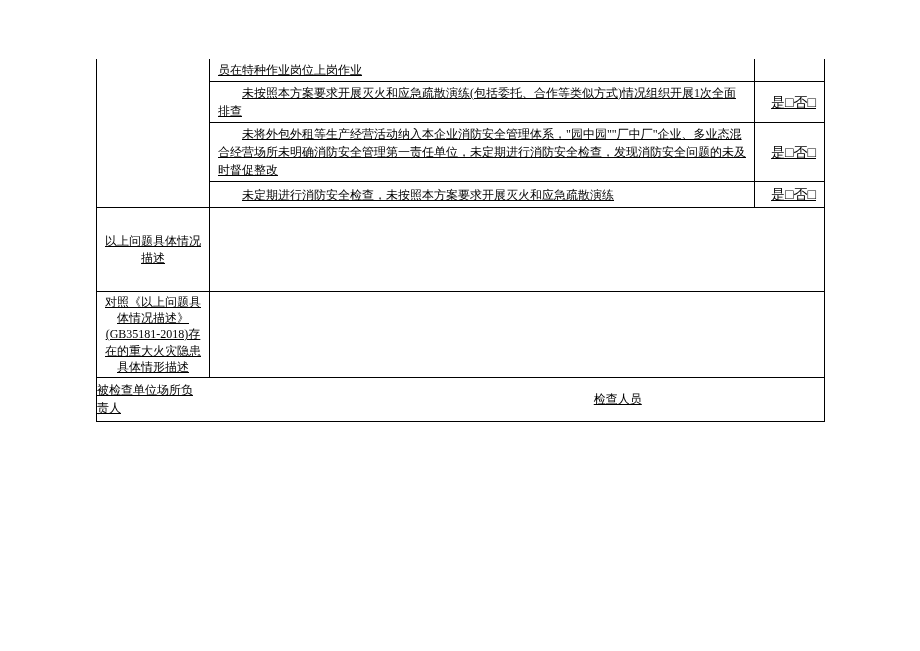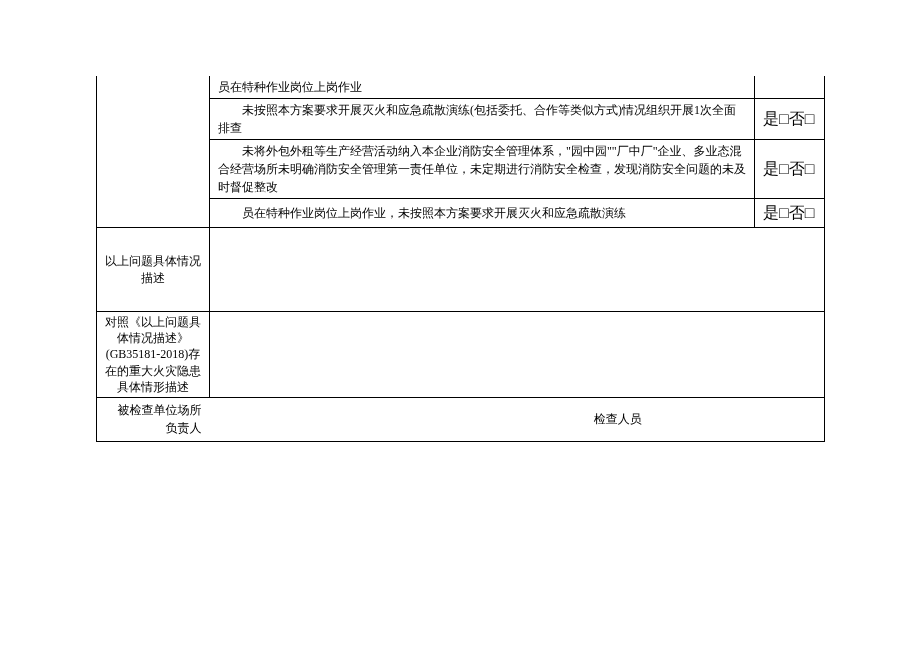--- a/index.html
+++ b/index.html
@@ -8,43 +8,44 @@
       font-family: "SimSun", "宋体", serif;
       font-size: 12px;
       color: #000;
       width: 920px;
       height: 651px;
       position: relative;
     }
     .page {
       position: absolute;
       left: 96px;
-      top: 76px;
+      top: 59px;
       width: 728px;
+      text-decoration: underline;
     }
     table {
       border-collapse: collapse;
       width: 100%;
       table-layout: fixed;
     }
     td {
       border: 1px solid #000;
       vertical-align: middle;
       padding: 2px 8px;
       line-height: 1.5;
     }
     .col-label   { width: 113px; text-align: center; }
     .col-content { width: 545px; text-align: left; text-indent: 2em; }
-    .col-check   { width: 70px; text-align: left; white-space: nowrap; font-size: 16px; }
+    .col-check   { width: 70px; text-align: right; white-space: nowrap; font-size: 14px; }
     .partial-row td { border-top: none; }
     .partial-left { border-top: none; }
     .big-cell { height: 84px; }
     .merged-content { text-align: center; text-indent: 0; }
     .sig-row td { height: 44px; text-indent: 0; }
-    .sig-left { text-align: right; padding-left: 16px; }
+    .sig-left { text-align: left; padding-left: 0; }
     .sig-right { text-align: left; padding-left: 210px; }
     .label-multi { line-height: 1.35; margin-left: 48px; }
   </style>
 </head>
 <body>
 
 <div class="page">
   <table>
     <colgroup>
       <col class="col-label">
@@ -63,21 +64,21 @@
       <td class="col-content">未按照本方案要求开展灭火和应急疏散演练(包括委托、合作等类似方式)情况组织开展1次全面排查</td>
       <td class="col-check">是□否□</td>
     </tr>
 
     <tr>
       <td class="col-content">未将外包外租等生产经营活动纳入本企业消防安全管理体系，"园中园""厂中厂"企业、多业态混合经营场所未明确消防安全管理第一责任单位，未定期进行消防安全检查，发现消防安全问题的未及时督促整改</td>
       <td class="col-check">是□否□</td>
     </tr>
 
     <tr>
-      <td class="col-content">员在特种作业岗位上岗作业，未按照本方案要求开展灭火和应急疏散演练</td>
+      <td class="col-content">未定期进行消防安全检查，未按照本方案要求开展灭火和应急疏散演练</td>
       <td class="col-check">是□否□</td>
     </tr>
 
     <tr>
       <td class="col-label big-cell label-multi">以上问题具体情况描述</td>
       <td class="big-cell merged-content" colspan="2"></td>
     </tr>
 
     <tr>
       <td class="col-label big-cell label-multi">

